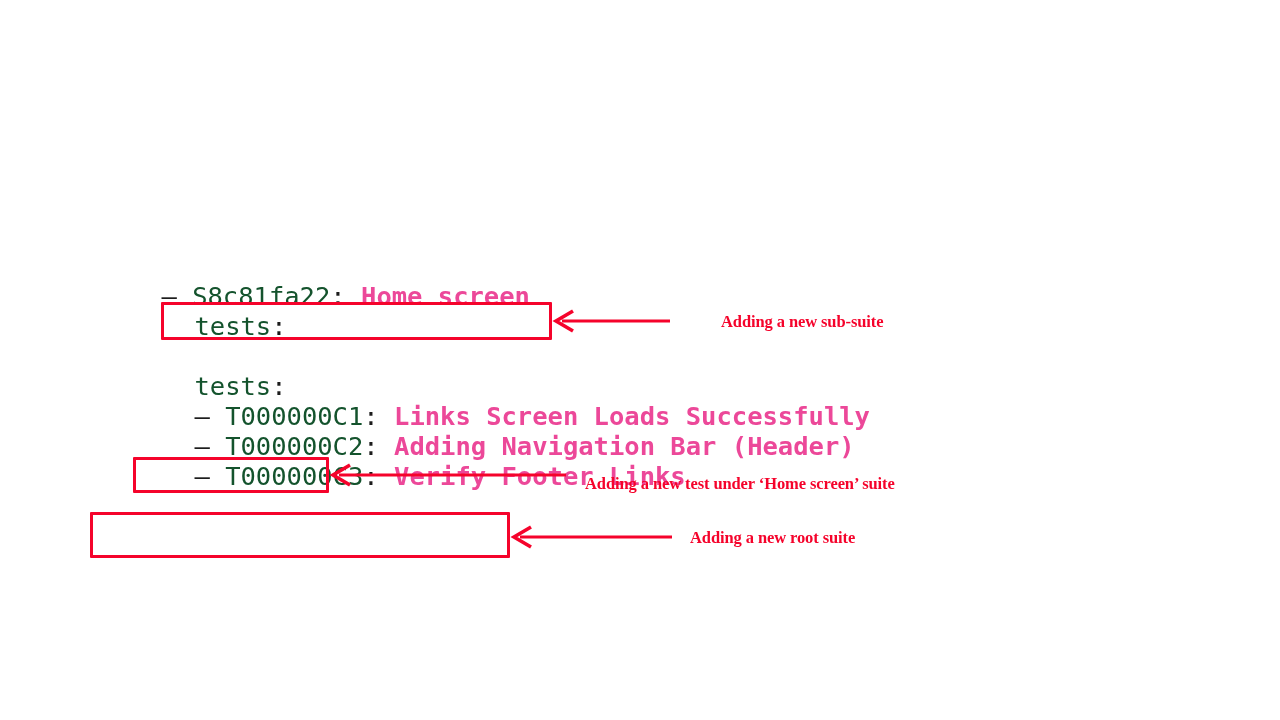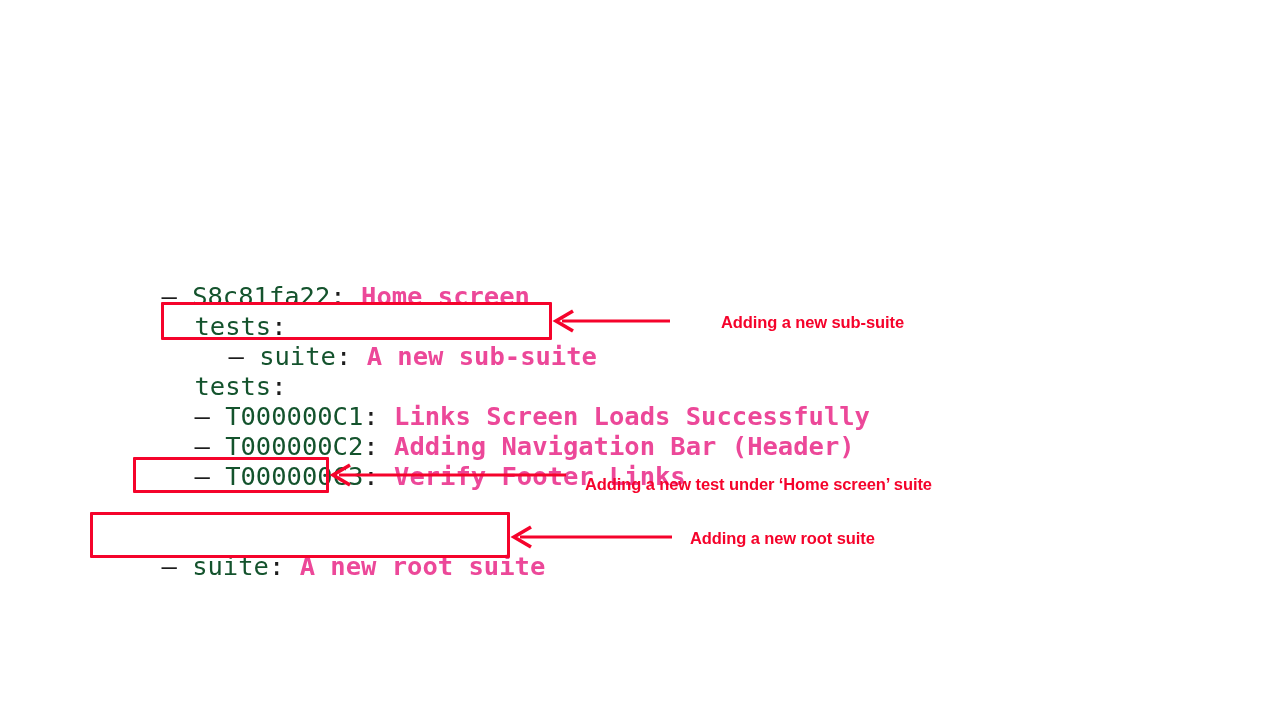--- a/index.html
+++ b/index.html
@@ -49,21 +49,21 @@
   
   .arrow {
     position: absolute;
     height: 22px;
   }
   .arrow svg { display: block; overflow: visible; }
 
   
   .annot {
     position: absolute;
-    font-family: Liberation Sans, sans-serif;
+    font-family: Liberation Serif, serif;
     font-weight: bold;
     font-size: 16.5px;
     line-height: 20px;
     color: #f5032b;
     letter-spacing: -0.1px;
     white-space: pre;
   }
 </style>
 </head>
 <body>
@@ -71,44 +71,38 @@
 <div id="tree">
 
   <div class="code-line" style="left:100px; top:251px;">
     <span class="dash">–</span><span> </span><span class="key">S8c81fa22</span><span class="colon">:</span><span> </span><span class="val">Home screen</span>
   </div>
 
   <div class="code-line" style="left:133px; top:281px;">
     <span class="key">tests</span><span class="colon">:</span>
   </div>
 
-  <div class="code-line" style="left:167px; top:311px;">
-    <span class="dash">–</span><span> </span><span class="key">suite</span><span class="colon">:</span><span> </span><span class="val">A new sub-suite</span>
-  </div>
 
   <div class="code-line" style="left:133px; top:341px;">
     <span class="key">tests</span><span class="colon">:</span>
   </div>
 
   <div class="code-line" style="left:133px; top:371px;">
     <span class="dash">–</span><span> </span><span class="key">T000000C1</span><span class="colon">:</span><span> </span><span class="val">Links Screen Loads Successfully</span>
   </div>
 
   <div class="code-line" style="left:133px; top:401px;">
     <span class="dash">–</span><span> </span><span class="key">T000000C2</span><span class="colon">:</span><span> </span><span class="val">Adding Navigation Bar (Header)</span>
   </div>
 
   <div class="code-line" style="left:133px; top:431px;">
     <span class="dash">–</span><span> </span><span class="key">T000000C3</span><span class="colon">:</span><span> </span><span class="val">Verify Footer Links</span>
   </div>
 
 
-  <div class="code-line" style="left:100px; top:521px;">
-    <span class="dash">–</span><span> </span><span class="key">suite</span><span class="colon">:</span><span> </span><span class="val">A new root suite</span>
-  </div>
 
 </div>
 
 <div class="hl-box" style="left:161px; top:302px; width:391px; height:38px;"></div>
 
 <div class="hl-box" style="left:133px; top:457px; width:196px; height:36px;"></div>
 
 <div class="hl-box" style="left:90px; top:512px; width:420px; height:46px;"></div>
 
 <div class="arrow" style="left:552px; top:310px; width:122px;">

